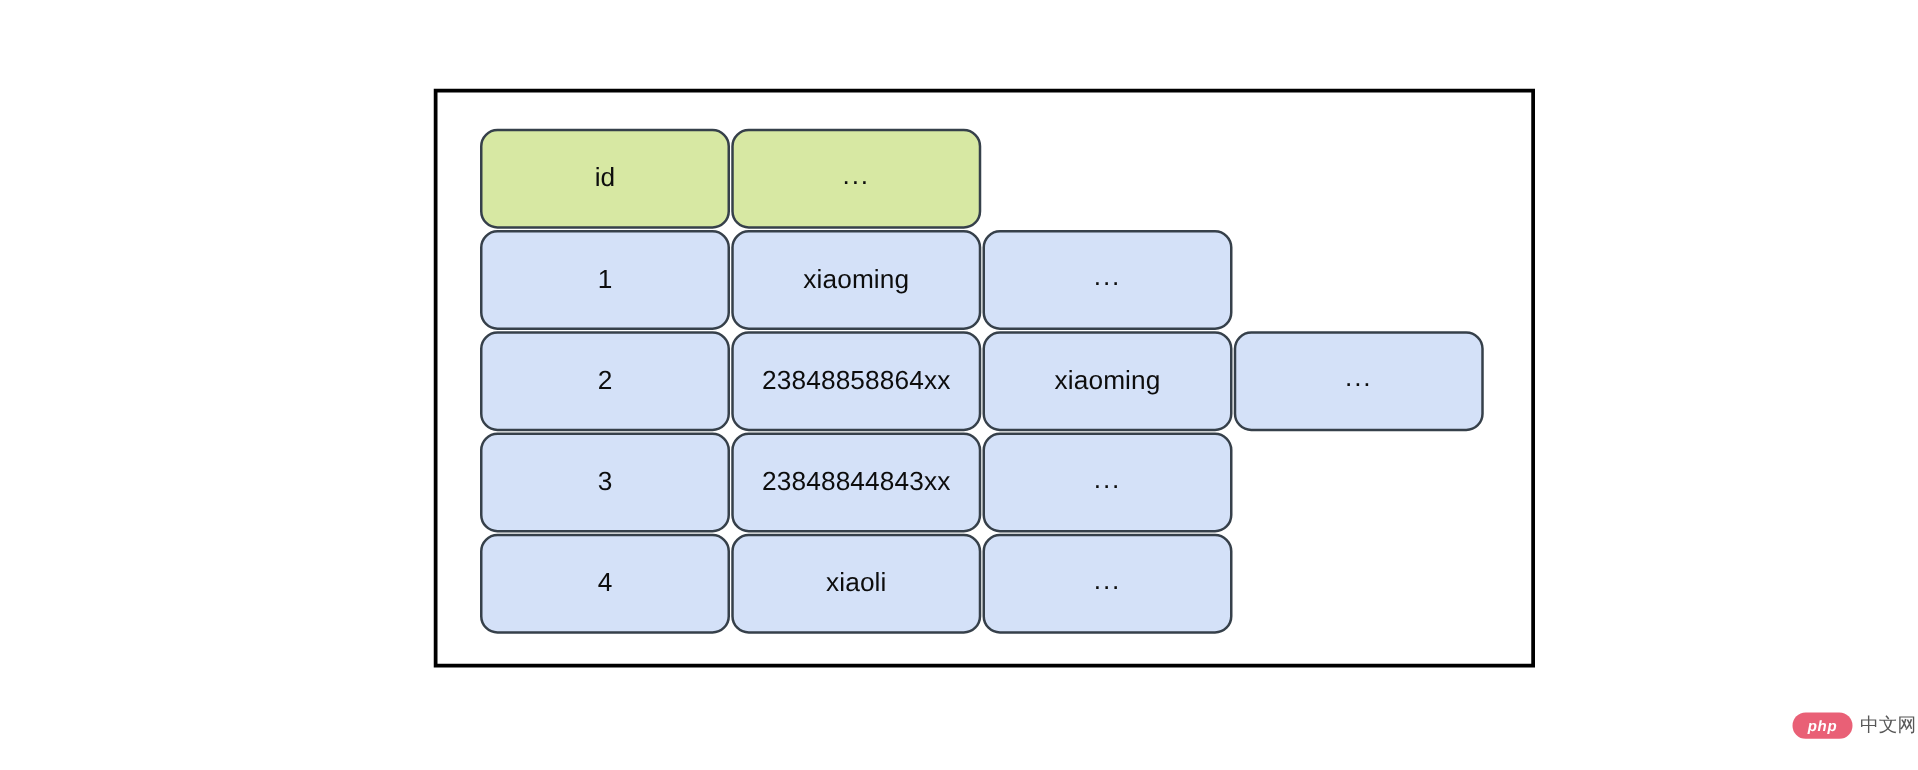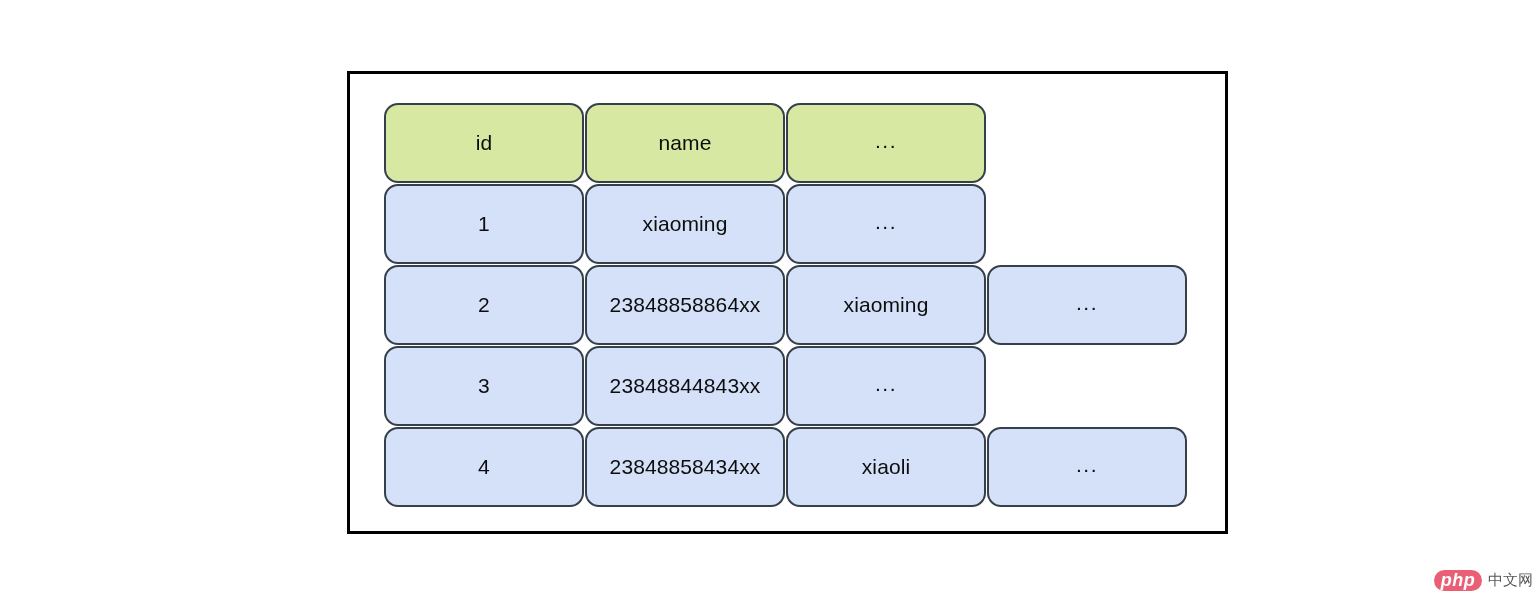--- a/index.html
+++ b/index.html
@@ -90,41 +90,40 @@
   }
   #watermark .php-pill {
     display: inline-flex;
     align-items: center;
     justify-content: center;
     width: 48px;
     height: 21px;
     border-radius: 11px;
     background: #e8536b;
     color: #ffffff;
-    font-size: 18px;
+    font-size: 12px;
     font-style: italic;
     font-weight: bold;
     letter-spacing: 0.5px;
   }
   #watermark .wm-text {
     font-size: 15px;
     color: #4a4a4a;
     font-family: Liberation Sans, sans-serif;
   }
 </style>
 </head>
 <body>
 
 <div id="diagram-frame">
 
   <div id="entity-table">
 
     <div class="table-row header-row">
       <div class="cell">id</div>
-      <div class="cell">name</div>
       <div class="cell ellipsis-cell">...</div>
     </div>
 
     <div class="table-row body-row">
       <div class="cell">1</div>
       <div class="cell">xiaoming</div>
       <div class="cell ellipsis-cell">...</div>
     </div>
 
     <div class="table-row body-row">
@@ -135,21 +134,20 @@
     </div>
 
     <div class="table-row body-row">
       <div class="cell">3</div>
       <div class="cell">23848844843xx</div>
       <div class="cell ellipsis-cell">...</div>
     </div>
 
     <div class="table-row body-row">
       <div class="cell">4</div>
-      <div class="cell">23848858434xx</div>
       <div class="cell">xiaoli</div>
       <div class="cell ellipsis-cell">...</div>
     </div>
 
   </div>
 </div>
 
 <div id="watermark">
   <span class="php-pill">php</span>
   <span class="wm-text">中文网</span>

